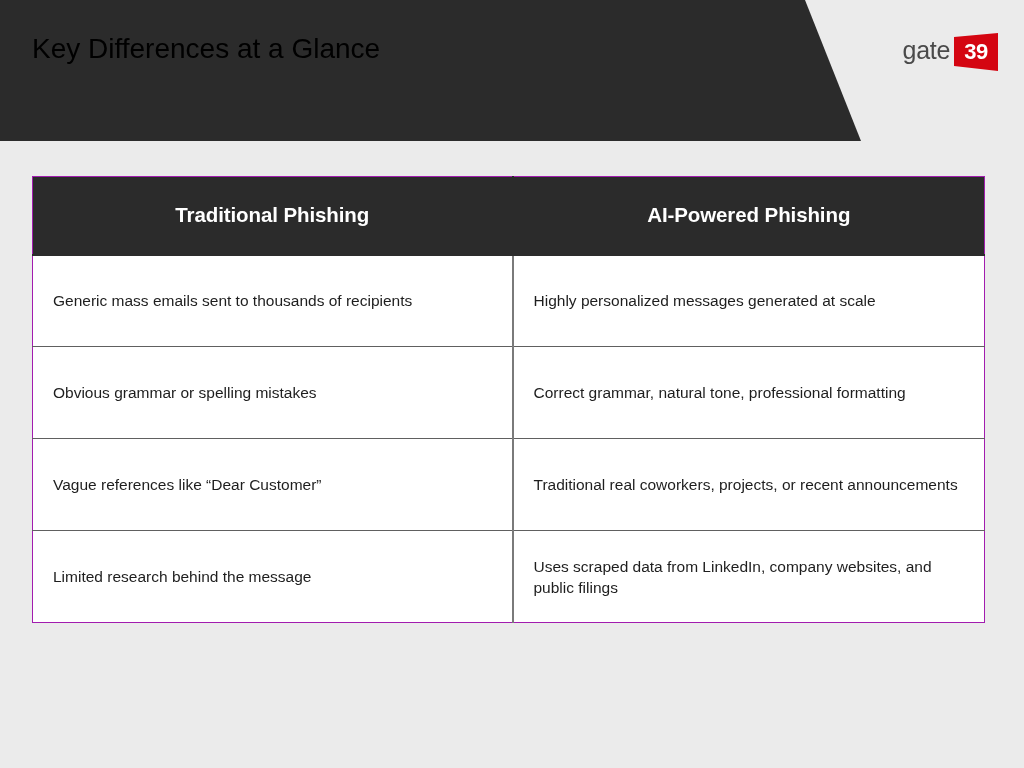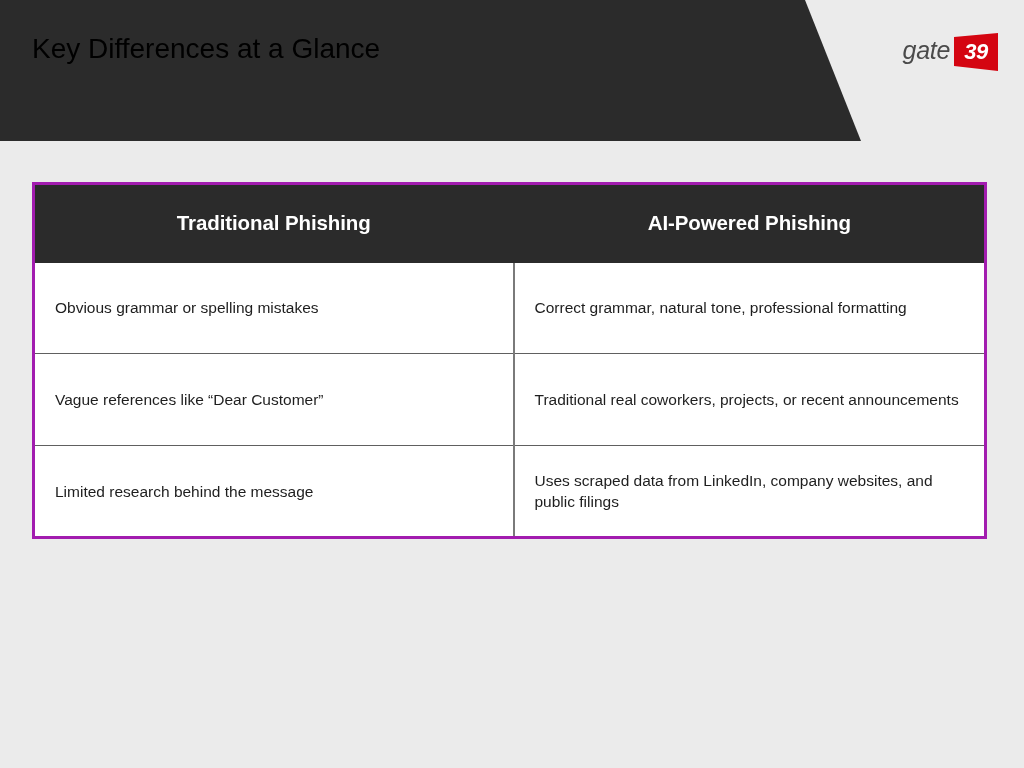--- a/index.html
+++ b/index.html
@@ -56,21 +56,20 @@
 
   
   #brand-logo {
     position: absolute;
     right: 24px;
     top: 33px;
     height: 38px;
     display: flex;
     align-items: center;
     z-index: 3;
-    font-style: italic;
   }
 
   #brand-word {
     font-size: 25px;
     color: #4a4a4a;
     font-weight: normal;
     letter-spacing: -0.3px;
     line-height: 1;
     padding-bottom: 3px;
   }
@@ -97,27 +96,27 @@
     font-size: 22px;
     font-weight: bold;
     letter-spacing: -0.5px;
     padding-bottom: 1px;
   }
 
   
   #comparison-table {
     position: absolute;
     left: 32px;
-    top: 182px;
+    top: 176px;
     width: 952px;
     border-collapse: collapse;
     table-layout: fixed;
     z-index: 2;
     background: #ffffff;
-    border: 3px solid #a21caf;
+    border: 1px solid #a21caf;
   }
 
   #comparison-table col.col-left  { width: 480px; }
   #comparison-table col.col-right { width: 472px; }
 
   #comparison-table thead th {
     background: #2b2b2b;
     color: #ffffff;
     font-size: 20.5px;
     font-weight: bold;
@@ -179,20 +178,28 @@
   </colgroup>
   <thead>
     <tr>
       <th class="head-left">Traditional Phishing</th>
       <th class="head-right">AI-Powered Phishing</th>
     </tr>
   </thead>
   <tbody>
     <tr>
       <td class="cell-left">
+        <span class="cell-text">Generic mass emails sent to thousands of recipients</span>
+      </td>
+      <td class="cell-right">
+        <span class="cell-text">Highly personalized messages generated at scale</span>
+      </td>
+    </tr>
+    <tr>
+      <td class="cell-left">
         <span class="cell-text">Obvious grammar or spelling mistakes</span>
       </td>
       <td class="cell-right">
         <span class="cell-text">Correct grammar, natural tone, professional formatting</span>
       </td>
     </tr>
     <tr>
       <td class="cell-left">
         <span class="cell-text">Vague references like “Dear Customer”</span>
       </td>

